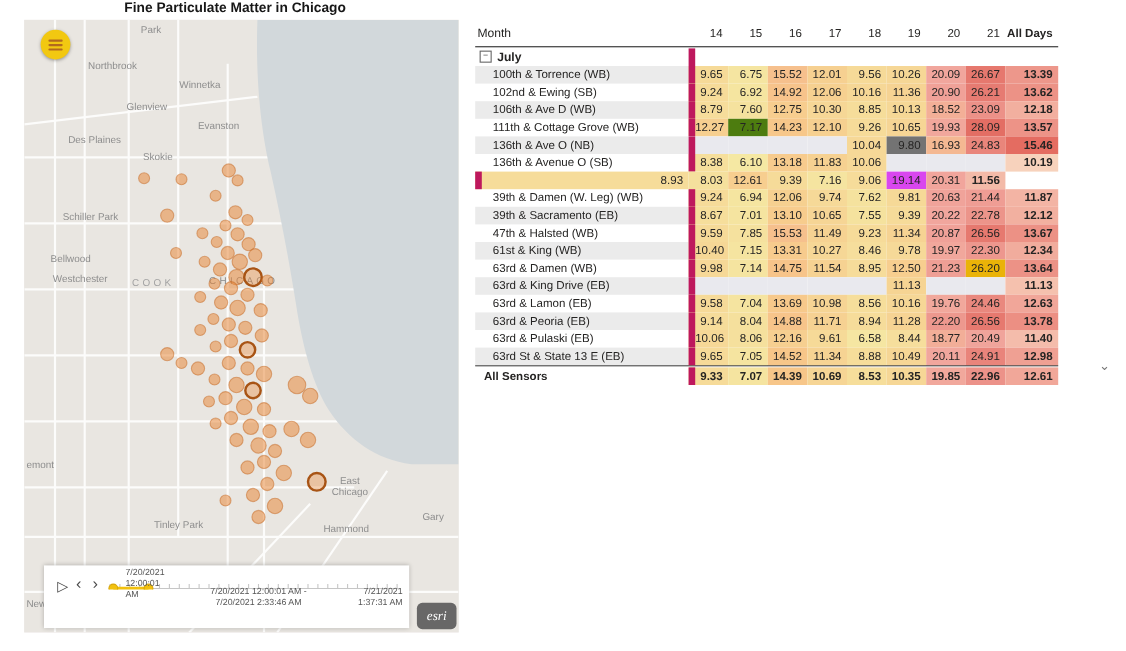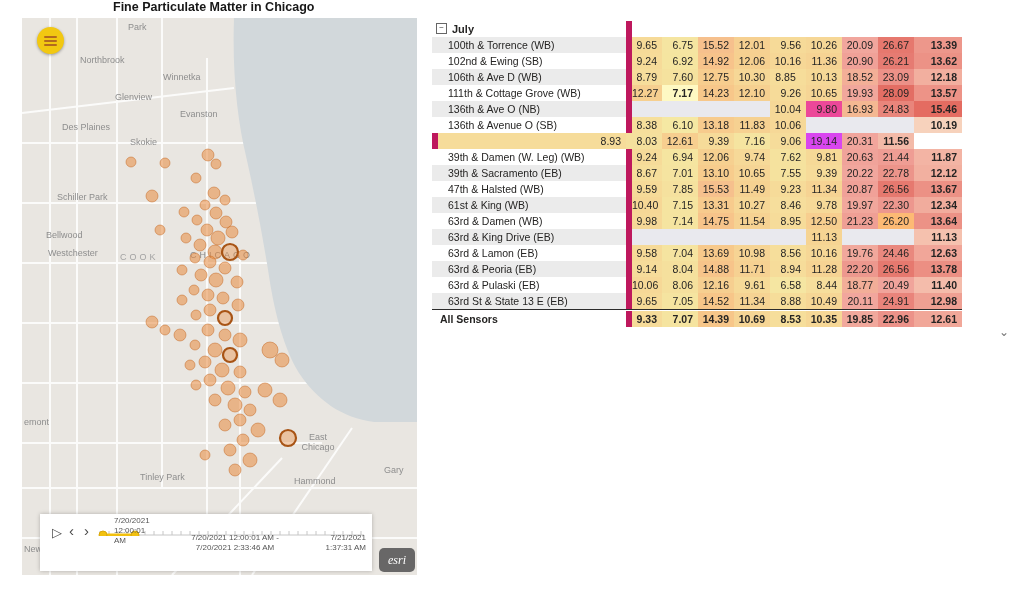--- a/index.html
+++ b/index.html
@@ -229,20 +229,32 @@
       <div class="sl-date sl-end">7/21/2021
 1:37:31 AM</div>
     </div>
 
     <div class="esri-badge">
       <span>esri</span>
     </div>
   </div>
 
   <div class="matrix">
+    <div class="m-row m-head" id="mx-head">
+        <div class="hcell hmonth">Month</div>
+        <div class="hcell ">14</div>
+        <div class="hcell">15</div>
+        <div class="hcell">16</div>
+        <div class="hcell">17</div>
+        <div class="hcell">18</div>
+        <div class="hcell">19</div>
+        <div class="hcell">20</div>
+        <div class="hcell">21</div>
+        <div class="hcell had">All Days</div>
+      </div>
     <div id="mx-body">
         <div class="m-row july-row">
           <div class="july-label">
             <div class="exp-box">−</div>
             <div style="display: inline;">July</div>
           </div>
           <div class="vcell vfirst"></div>
           <div class="vcell"></div>
           <div class="vcell"></div>
           <div class="vcell"></div>
@@ -275,46 +287,46 @@
           <div class="vcell" style="background: rgb(240, 161, 152);">20.90</div>
           <div class="vcell" style="background: rgb(230, 123, 114);">26.21</div>
           <div class="vcell adcell" style="background: rgb(236, 146, 134);">13.62</div>
         </div>
         <div class="m-row d-row">
           <div class="rlabel stripe">106th &amp; Ave D (WB)</div>
           <div class="vcell vfirst" style="background: rgb(246, 221, 155);">8.79</div>
           <div class="vcell" style="background: rgb(245, 226, 158);">7.60</div>
           <div class="vcell" style="background: rgb(247, 205, 142);">12.75</div>
           <div class="vcell" style="background: rgb(246, 215, 150);">10.30</div>
-          <div class="vcell" style="background: rgb(246, 221, 154); text-align: center;">8.85</div>
+          <div class="vcell" style="background: rgb(246, 221, 154);">8.85</div>
           <div class="vcell" style="background: rgb(246, 216, 150);">10.13</div>
           <div class="vcell" style="background: rgb(243, 175, 151);">18.52</div>
           <div class="vcell" style="background: rgb(236, 145, 136);">23.09</div>
           <div class="vcell adcell" style="background: rgb(242, 175, 159);">12.18</div>
         </div>
         <div class="m-row d-row">
           <div class="rlabel">111th &amp; Cottage Grove (WB)</div>
           <div class="vcell vfirst" style="background: rgb(246, 207, 144);">12.27</div>
-          <div class="vcell" style="background: #fef9c3; font-weight: bold;">7.17</div>
+          <div class="vcell" style="background: #4d7c0f;">7.17</div>
           <div class="vcell" style="background: rgb(247, 199, 138);">14.23</div>
           <div class="vcell" style="background: rgb(246, 208, 144);">12.10</div>
           <div class="vcell" style="background: rgb(246, 219, 153);">9.26</div>
           <div class="vcell" style="background: rgb(246, 213, 149);">10.65</div>
           <div class="vcell" style="background: rgb(241, 167, 156);">19.93</div>
           <div class="vcell" style="background: rgb(227, 110, 100);">28.09</div>
           <div class="vcell adcell" style="background: rgb(237, 147, 135);">13.57</div>
         </div>
         <div class="m-row d-row">
           <div class="rlabel stripe">136th &amp; Ave O (NB)</div>
           <div class="vcell vfirst blank"></div>
           <div class="vcell blank"></div>
           <div class="vcell blank"></div>
           <div class="vcell blank"></div>
           <div class="vcell" style="background: rgb(246, 216, 151);">10.04</div>
-          <div class="vcell" style="background: #ec4899;">9.80</div>
+          <div class="vcell" style="background: #737373;">9.80</div>
           <div class="vcell" style="background: rgb(244, 184, 146);">16.93</div>
           <div class="vcell" style="background: rgb(233, 133, 123);">24.83</div>
           <div class="vcell adcell" style="background: rgb(228, 108, 97);">15.46</div>
         </div>
         <div class="m-row d-row">
           <div class="rlabel">136th &amp; Avenue O (SB)</div>
           <div class="vcell vfirst" style="background: rgb(246, 223, 156);">8.38</div>
           <div class="vcell" style="background: rgb(245, 232, 163);">6.10</div>
           <div class="vcell" style="background: rgb(247, 203, 141);">13.18</div>
           <div class="vcell" style="background: rgb(246, 209, 145);">11.83</div>
@@ -385,21 +397,21 @@
         </div>
         <div class="m-row d-row">
           <div class="rlabel">63rd &amp; Damen (WB)</div>
           <div class="vcell vfirst" style="background: rgb(246, 216, 151);">9.98</div>
           <div class="vcell" style="background: rgb(245, 228, 160);">7.14</div>
           <div class="vcell" style="background: rgb(247, 196, 138);">14.75</div>
           <div class="vcell" style="background: rgb(246, 210, 146);">11.54</div>
           <div class="vcell" style="background: rgb(246, 220, 154);">8.95</div>
           <div class="vcell" style="background: rgb(247, 206, 143);">12.50</div>
           <div class="vcell" style="background: rgb(239, 159, 149);">21.23</div>
-          <div class="vcell" style="background: #fdba74;">26.20</div>
+          <div class="vcell" style="background: #eab308;">26.20</div>
           <div class="vcell adcell" style="background: rgb(236, 146, 134);">13.64</div>
         </div>
         <div class="m-row d-row">
           <div class="rlabel stripe">63rd &amp; King Drive (EB)</div>
           <div class="vcell vfirst blank"></div>
           <div class="vcell blank"></div>
           <div class="vcell blank"></div>
           <div class="vcell blank"></div>
           <div class="vcell blank"></div>
           <div class="vcell" style="background: rgb(246, 212, 147);">11.13</div>

